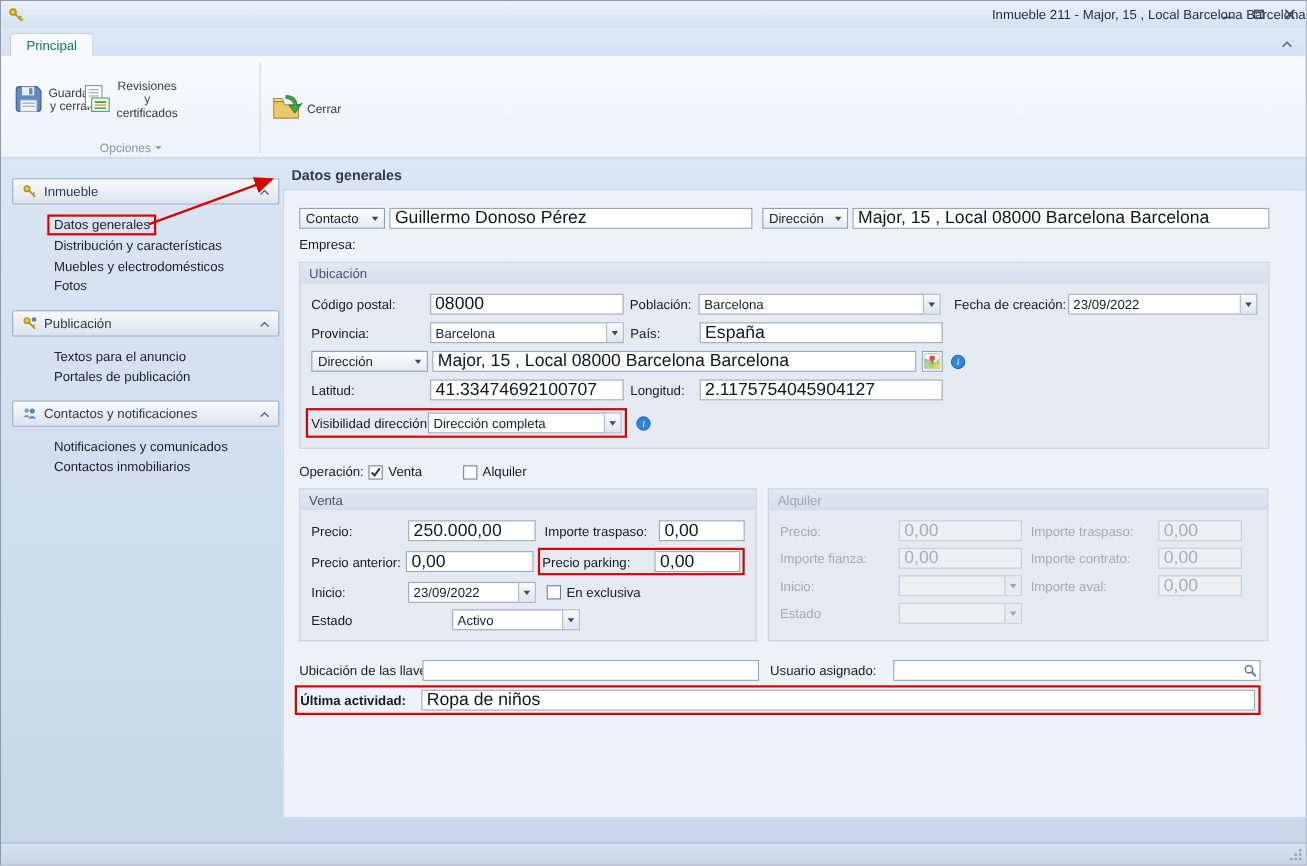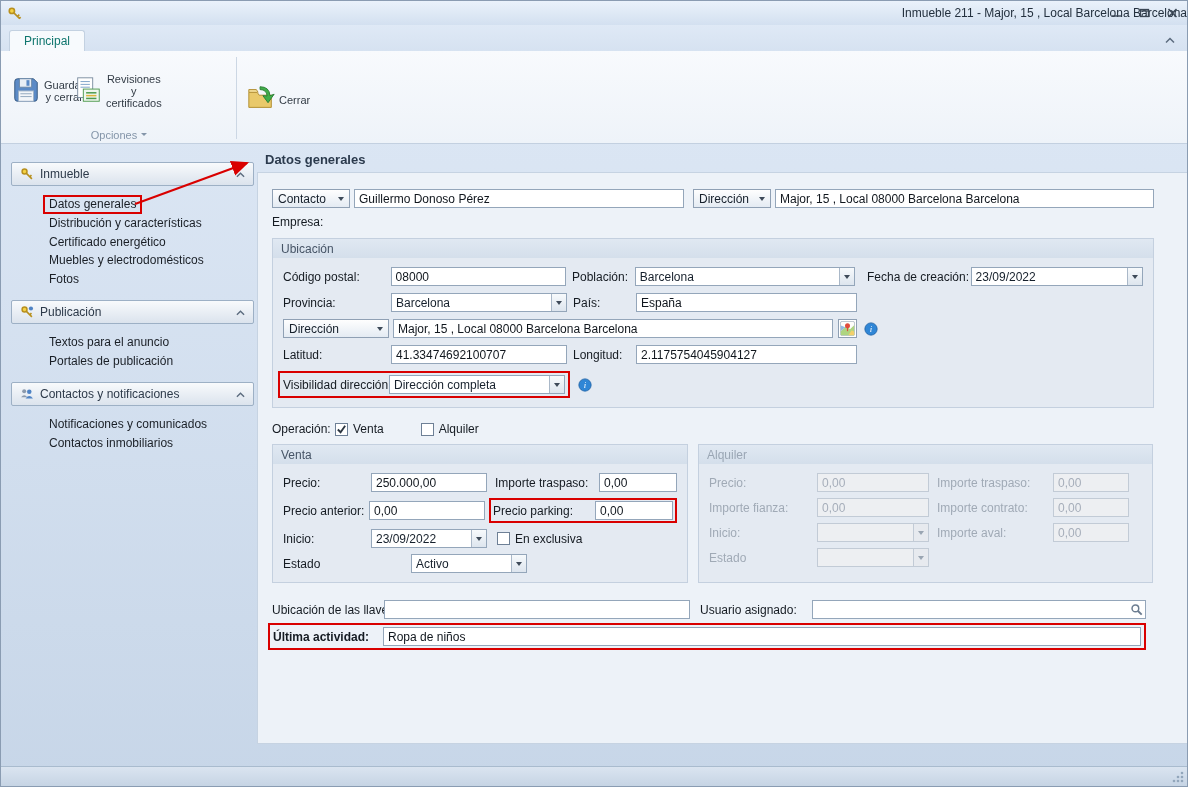--- a/index.html
+++ b/index.html
@@ -41,21 +41,21 @@
   .nav-item { padding:0 0 0 38px; line-height:18.5px; white-space:nowrap; cursor:default; color:#1a1f26; }
   .redbox1 { display:inline-block; border:2px solid #d90000; padding:0 4px; margin-left:-6px; line-height:15px; }
   
   .content { flex:1; display:flex; flex-direction:column; margin-left:3px; }
   .content-title { font-weight:bold; color:#2b3a4d; font-size:13px; margin:2px 0 5px 8px; }
   .panel { width:932px; height:572px; background:#edf2f8; border:1px solid #c6d3e2; padding:16px 34px 0 14px; }
   .frow { display:flex; align-items:center; margin-bottom:7px; }
   .lbl { white-space:nowrap; color:#151b22; }
   .lbl.dis { color:#a0aab6; }
   .fld { height:19px; border:1px solid #94a6ba; background:#fff; padding:0 4px; font-family:"Liberation Sans",sans-serif;
-         font-size:12px; color:#10161d; outline:none; }
+         font-size:16px; color:#10161d; outline:none; }
   .fld.ro { background:#edf0f4; border-color:#aab5c2; color:#2c3640; }
   .fld.dis { background:#edeff2; border-color:#c2cbd6; color:#a6aeba; }
   .fldwrap { height:19px; border:1px solid #94a6ba; background:#fff; display:flex; align-items:center; padding:0 2px 0 4px; }
   .combo { display:flex; height:19px; border:1px solid #94a6ba; background:#fff; }
   .combo .cval { flex:1; padding:2px 4px 0; overflow:hidden; white-space:nowrap; }
   .combo .cbtn { width:15px; background:linear-gradient(#f7fafc,#dde5ee); border-left:1px solid #aab8c8;
                  display:flex; align-items:center; justify-content:center; }
   .combo.dis { background:#edeff2; border-color:#c2cbd6; }
   .combo.dis .cval { color:#a6aeba; }
   .combo.dis .cbtn { background:#e7eaef; border-left-color:#c2cbd6; }
@@ -170,21 +170,20 @@
             </svg>
           </span>
         <span class="nav-title">Inmueble</span>
         <span><svg width="9" height="6" viewBox="0 0 10 6">
               <path d="M1 5 L5 1 L9 5" stroke="#5b6b7e" stroke-width="1.5" fill="none"></path>
             </svg></span>
       </div>
       <div class="nav-items">
         <div class="nav-item"><span class="redbox1">Datos generales</span></div>
         <div class="nav-item">Distribución y características</div>
-        <div class="nav-item">Certificado energético</div>
         <div class="nav-item">Muebles y electrodomésticos</div>
         <div class="nav-item">Fotos</div>
       </div>
 
       <div class="nav-header">
         <span style="display:flex;">
             <svg width="14" height="14" viewBox="0 0 16 16">
               <circle cx="5.2" cy="5.2" r="2.8" fill="#f5d243" stroke="#b8901e" stroke-width="1.7"></circle>
               <path d="M7.3 7.3 L13.6 13.6 M11.2 11.2 l1.9-1.9" stroke="#b8901e" stroke-width="1.8" fill="none"></path>
               <circle cx="12.5" cy="4" r="2.4" fill="#4f83c4"></circle>

